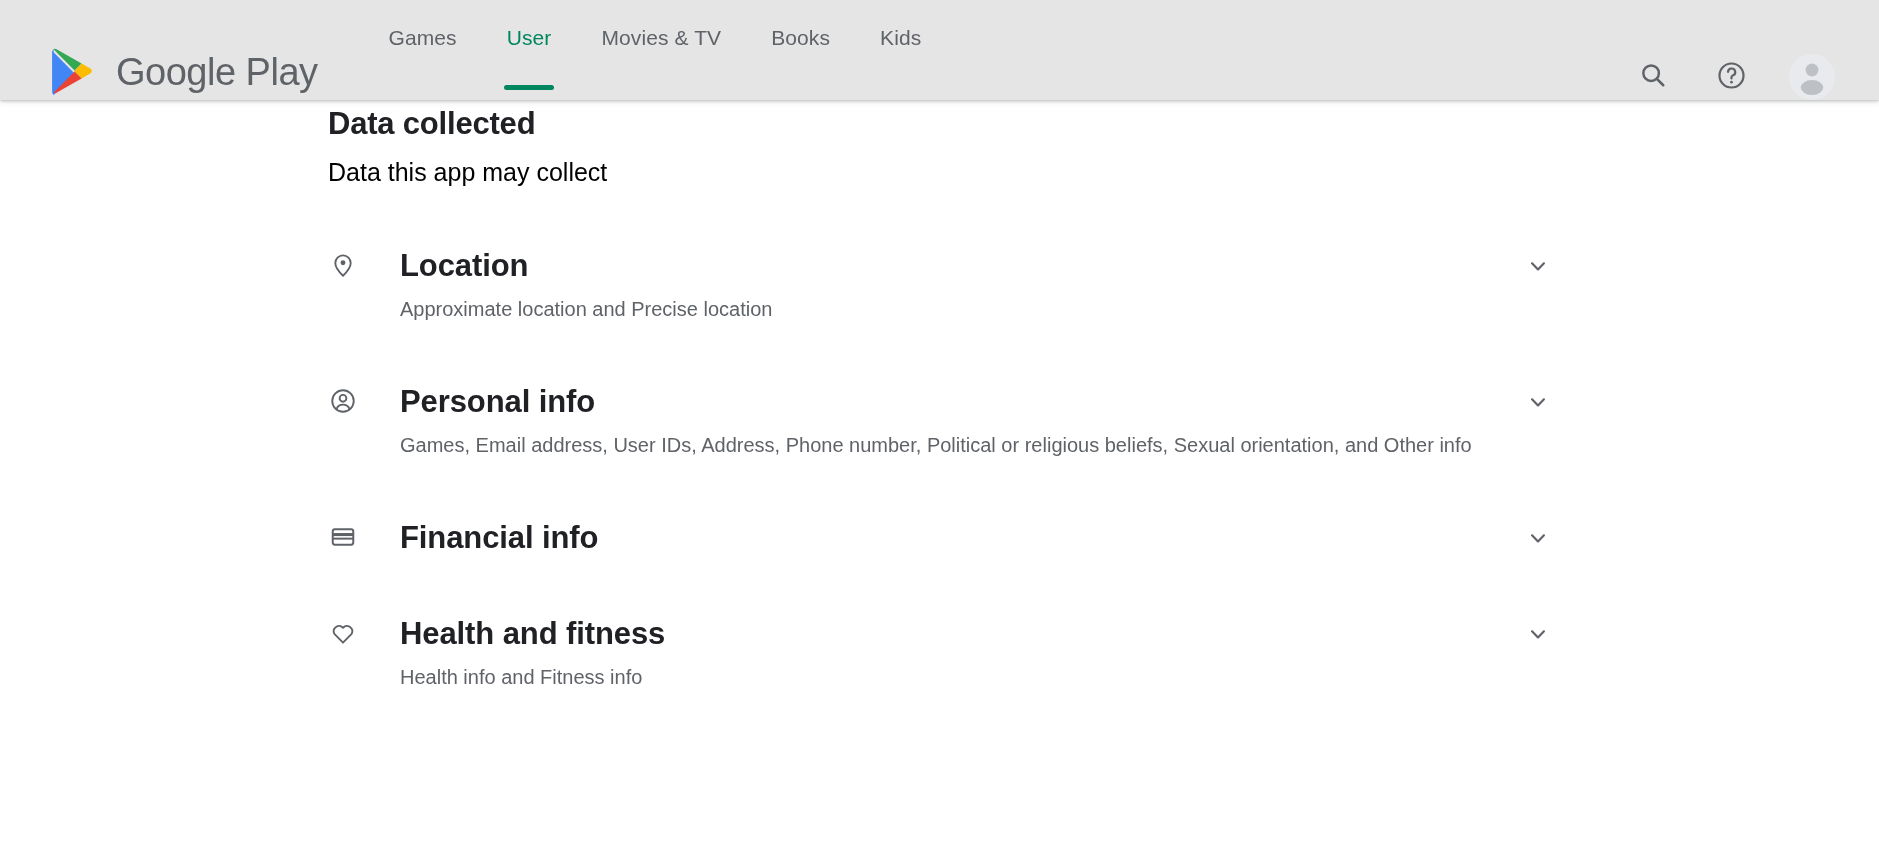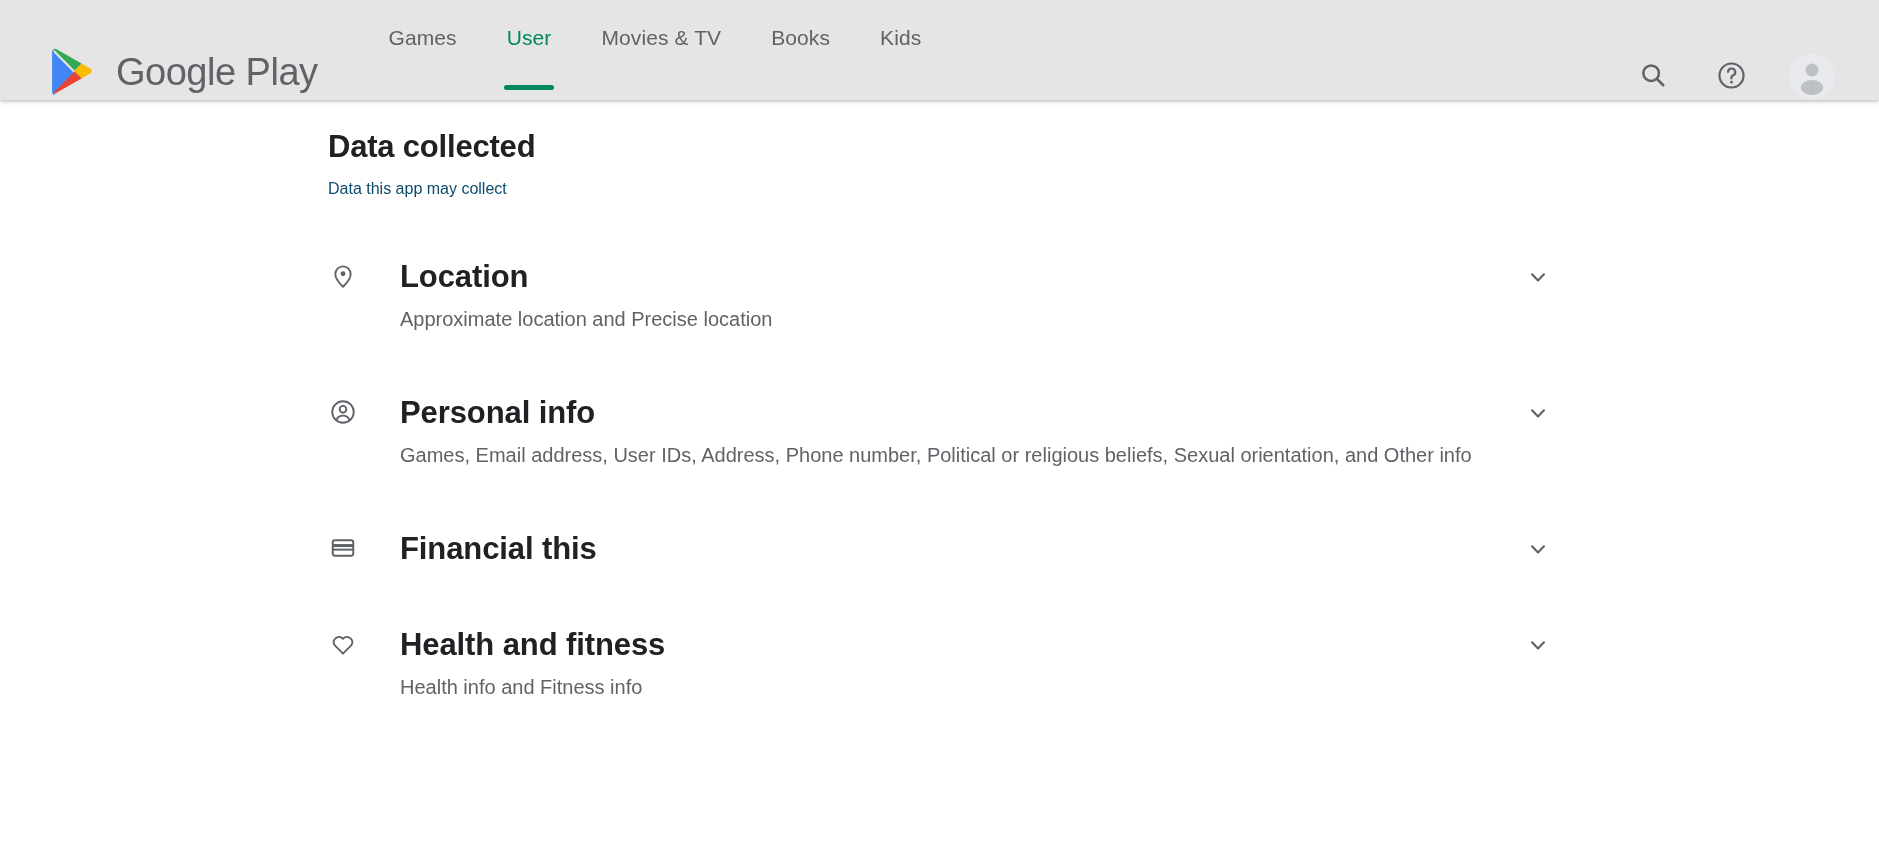--- a/index.html
+++ b/index.html
@@ -94,42 +94,42 @@
     width: 46px; height: 46px;
     border-radius: 50%;
     background: #e8eaed;
     display: flex; align-items: center; justify-content: center;
     cursor: pointer;
     overflow: hidden;
   }
 
   
   .content {
-    padding: 28px 0 0 0;
+    padding: 5px 0 0 0;
     background: #ffffff;
     height: 750px;
     overflow: hidden;
   }
   .content-inner {
     padding-left: 328px;
     padding-right: 324px;
     max-width: 1879px;
   }
 
   .page-title {
     font-size: 31px;
     font-weight: 700;
     color: #202124;
     letter-spacing: -0.2px;
     line-height: 1.2;
     margin-bottom: 13px;
   }
   .page-subtitle {
-    font-size: 16px;
-    color: #0c4a6e;
+    font-size: 25px;
+    color: #000000;
     line-height: 1.4;
     font-weight: 400;
   }
 
   .rows { margin-top: 57px; }
 
   .data-row {
     display: flex;
     align-items: flex-start;
     padding: 0 0 0 0;
@@ -288,21 +288,21 @@
 
       <div class="data-row">
         <div class="row-icon">
           <svg width="28" height="28" viewBox="0 0 24 24" fill="none" stroke="currentColor" stroke-width="1.7">
             <rect x="3.2" y="5.4" width="17.6" height="13.2" rx="1.8"></rect>
             <line x1="3.2" y1="9.9" x2="20.8" y2="9.9" stroke-width="2.6"></line>
             <line x1="3.2" y1="13.4" x2="20.8" y2="13.4"></line>
           </svg>
         </div>
         <div class="row-body">
-          <div class="row-title">Financial this</div>
+          <div class="row-title">Financial info</div>
         </div>
         <div class="row-chevron">
           <svg width="26" height="26" viewBox="0 0 24 24" fill="none" stroke="currentColor" stroke-width="2" stroke-linecap="round" stroke-linejoin="round">
             <polyline points="6.5,9.5 12,15.2 17.5,9.5"></polyline>
           </svg>
         </div>
       </div>
 
       <div class="data-row">
         <div class="row-icon">

